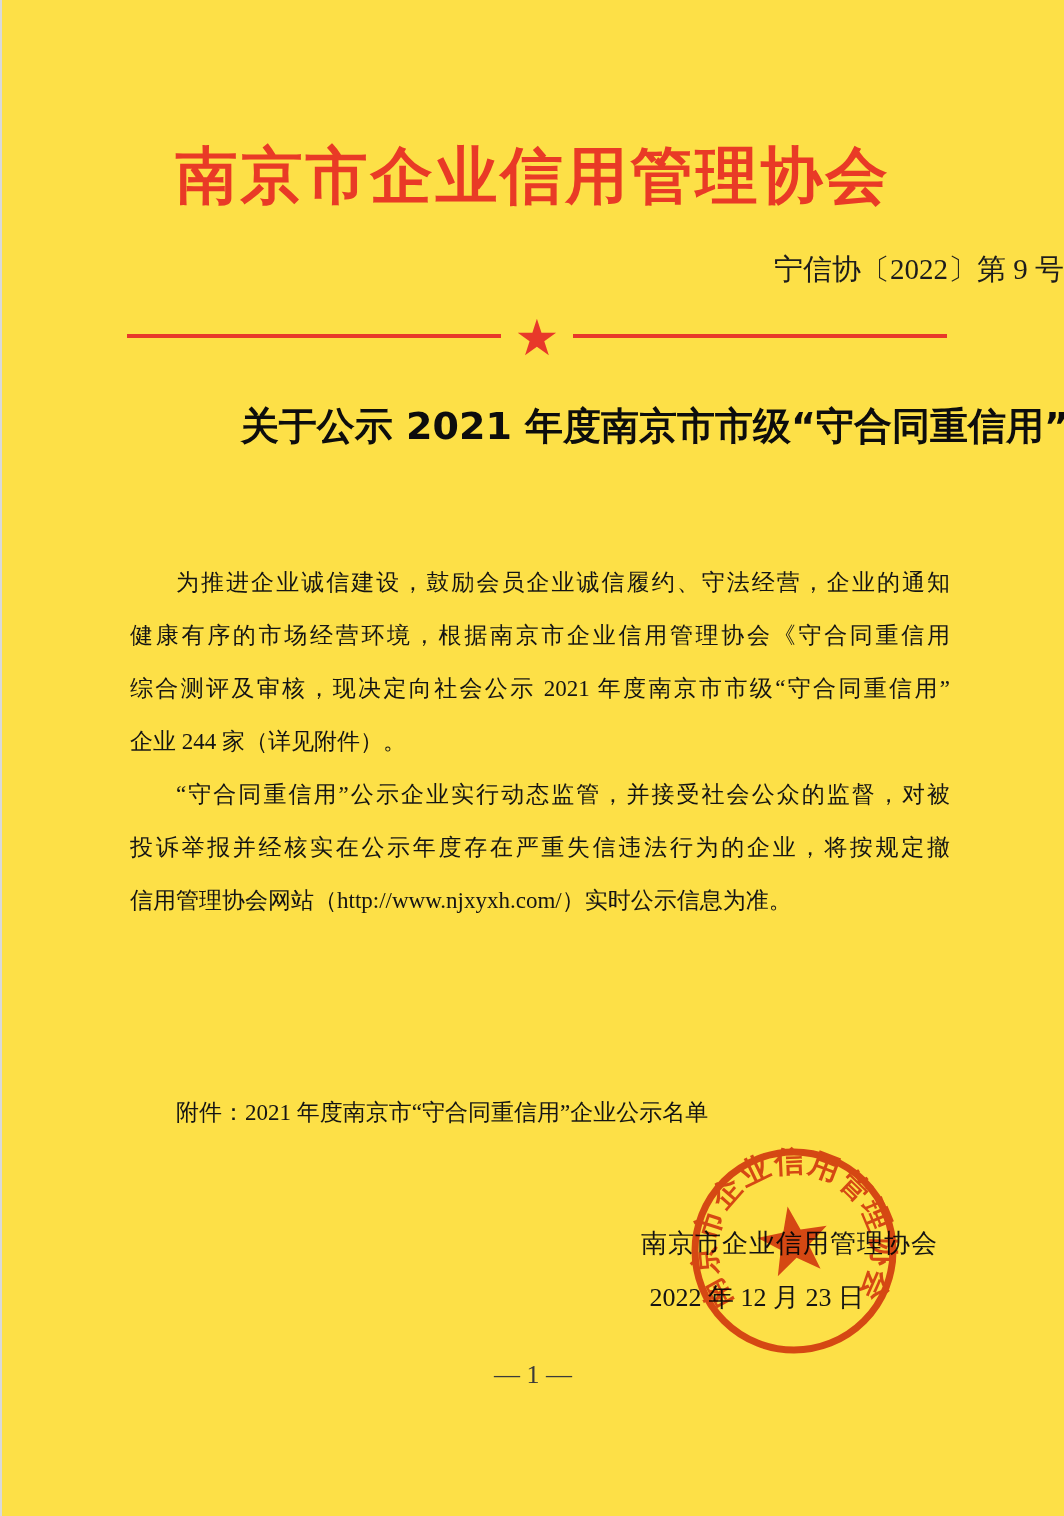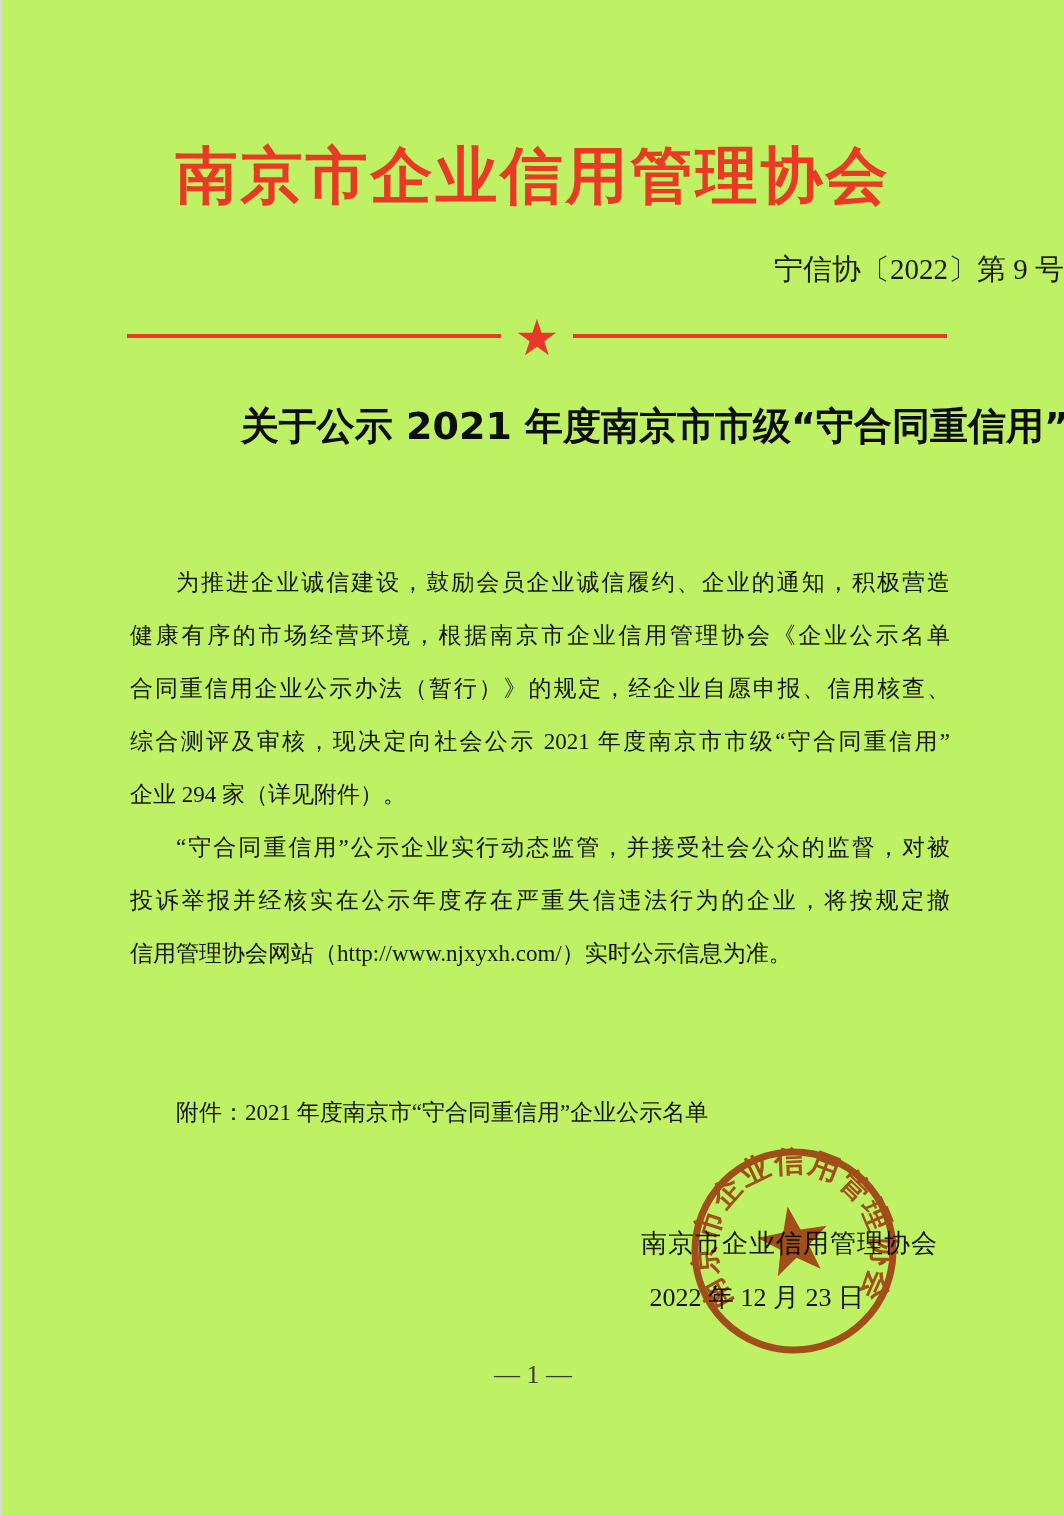--- a/index.html
+++ b/index.html
@@ -1,17 +1,17 @@
 <!DOCTYPE html>
 <html><head>
 <meta charset="utf-8">
 <style>
   html,body { margin:0; padding:0; background:#ffffff; }
   .page {
-    position:relative; width:1064px; height:1516px; background:#bef264;
+    position:relative; width:1064px; height:1516px; background:#fde047;
     overflow:hidden;
     font-family:"Liberation Serif","DejaVu Serif",serif;
     color:#111111;
     border-left:2px solid #d9d9d9;
     box-sizing:border-box;
   }
   .org-title {
     position:absolute; top:134px; left:0; width:100%;
     text-align:center;
     font-family:"DejaVu Sans","Liberation Sans",sans-serif;
@@ -86,25 +86,24 @@
     <div class="rule"></div>
     <div class="star">★</div>
     <div class="rule"></div>
   </div>
 
   <div class="doc-title">
     <div>关于公示 2021 年度南京市市级“守合同重信用”</div>
   </div>
 
   <div class="body-block">
-    <div class="line indent">为推进企业诚信建设，鼓励会员企业诚信履约、企业的通知，积极营造</div>
-    <div class="line">健康有序的市场经营环境，根据南京市企业信用管理协会《企业公示名单</div>
-    <div class="line">合同重信用企业公示办法（暂行）》的规定，经企业自愿申报、信用核查、</div>
+    <div class="line indent">为推进企业诚信建设，鼓励会员企业诚信履约、守法经营，企业的通知</div>
+    <div class="line">健康有序的市场经营环境，根据南京市企业信用管理协会《守合同重信用</div>
     <div class="line">综合测评及审核，现决定向社会公示 2021 年度南京市市级“守合同重信用”</div>
-    <div class="line loose">企业 294 家（详见附件）。</div>
+    <div class="line loose">企业 244 家（详见附件）。</div>
     <div class="line indent">“守合同重信用”公示企业实行动态监管，并接受社会公众的监督，对被</div>
     <div class="line">投诉举报并经核实在公示年度存在严重失信违法行为的企业，将按规定撤</div>
     <div class="line loose">信用管理协会网站（http://www.njxyxh.com/）实时公示信息为准。</div>
   </div>
 
   <div class="attachment">附件：2021 年度南京市“守合同重信用”企业公示名单</div>
 
   <div class="sig-org">南京市企业信用管理协会</div>
   <div class="sig-date">2022 年 12 月 23 日</div>
 

